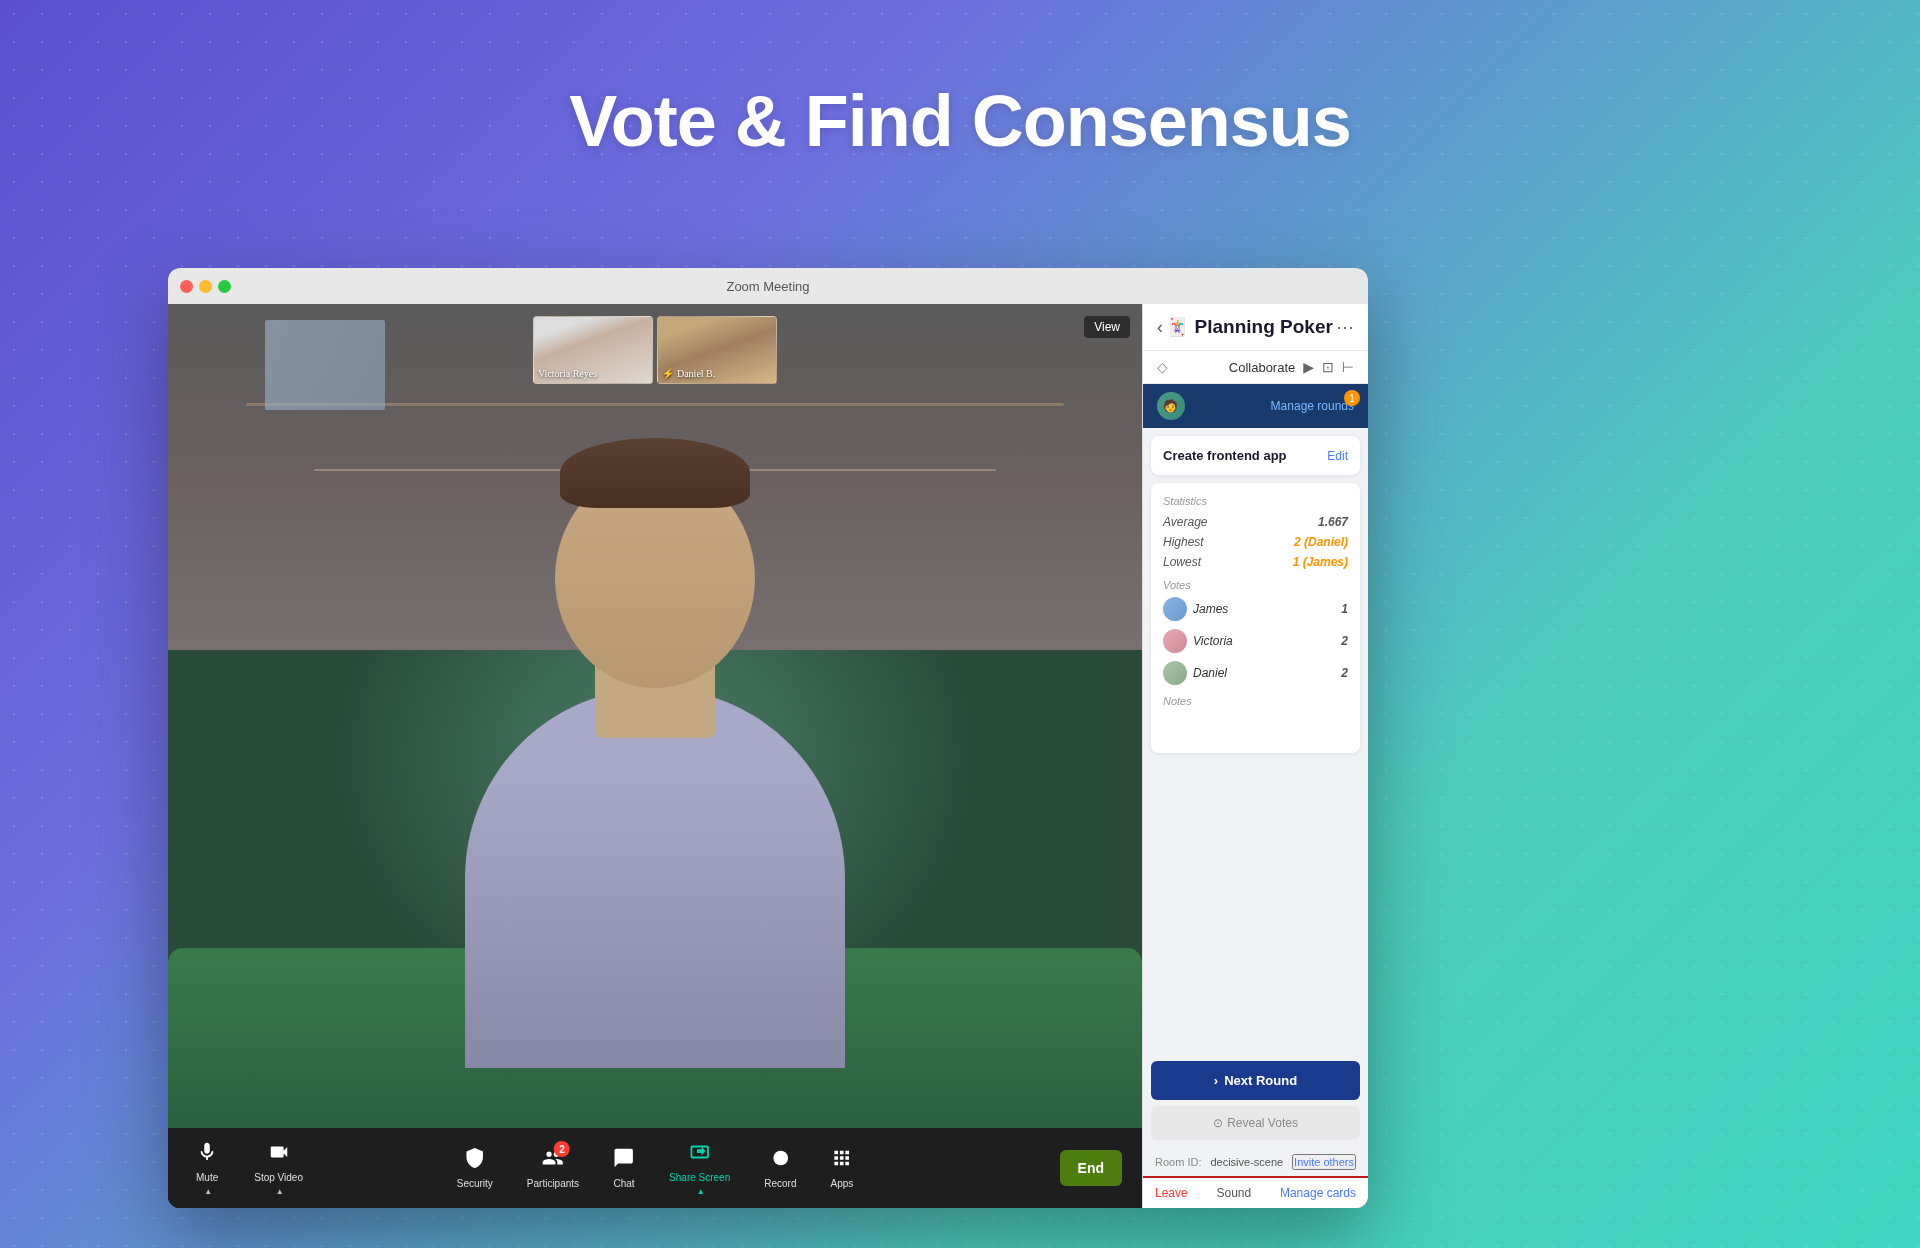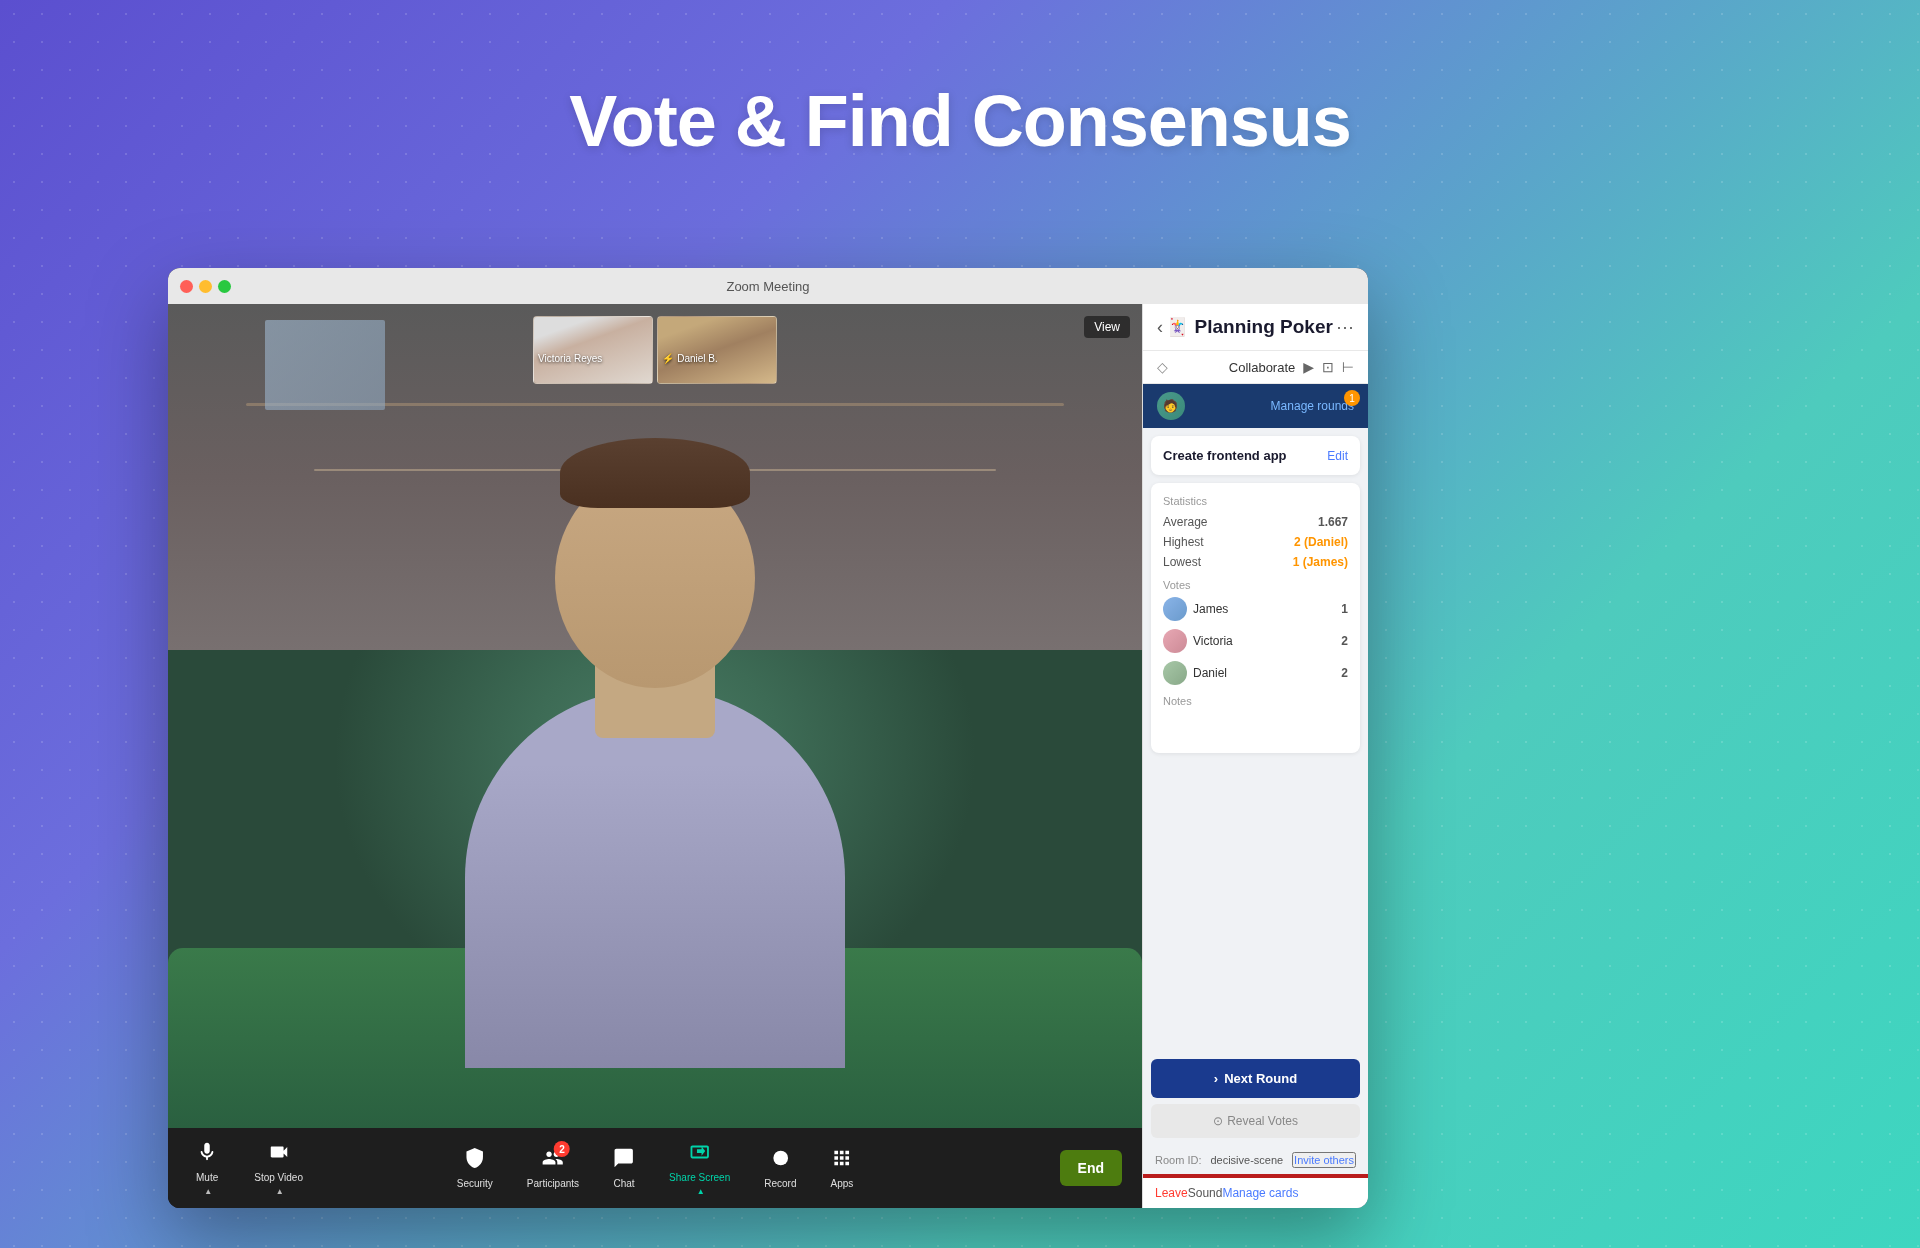--- a/index.html
+++ b/index.html
@@ -113,26 +113,27 @@
     .thumb {
       width: 120px;
       height: 68px;
       border-radius: 4px;
       overflow: hidden;
       position: relative;
       border: 1px solid rgba(255,255,255,0.2);
     }
     .thumb-label {
       position: absolute;
-      bottom: 19px;
+      bottom: 4px;
       left: 4px;
       color: white;
       font-size: 10px;
       font-weight: 500;
       text-shadow: 0 1px 3px rgba(0,0,0,0.8);
+      font-family: Liberation Serif, serif;
     }
     .view-btn {
       position: absolute;
       top: 12px;
       right: 12px;
       background: rgba(0,0,0,0.5);
       color: white;
       border: none;
       padding: 4px 10px;
       border-radius: 4px;
@@ -371,20 +372,21 @@
       cursor: pointer;
     }
 
     
     .stats-card {
       background: white;
       margin: 0 8px 8px 8px;
       border-radius: 8px;
       padding: 12px;
       box-shadow: 0 1px 4px rgba(0,0,0,0.08);
+      font-style: italic;
     }
     .stats-title {
       font-size: 11px;
       color: #999;
       margin-bottom: 8px;
       font-weight: 500;
     }
     .stat-row {
       display: flex;
       justify-content: space-between;
@@ -479,21 +481,22 @@
       justify-content: space-between;
     }
     .room-id-label { font-size: 11px; color: #888; }
     .room-id-value { font-size: 11px; color: #555; font-weight: 500; }
     .invite-link { font-size: 11px; color: #4a7aff; cursor: pointer; }
 
     
     .panel-bottom-actions {
       padding: 8px 12px;
       display: flex;
-      border-top: 4px solid #b91c1c;
+      justify-content: space-between;
+      border-top: 2px solid #b91c1c;
       background: white;
     }
     .panel-action-btn {
       background: none;
       border: none;
       color: #ff3b30;
       font-size: 12px;
       cursor: pointer;
     }
     .panel-action-btn.gray { color: #555; }

